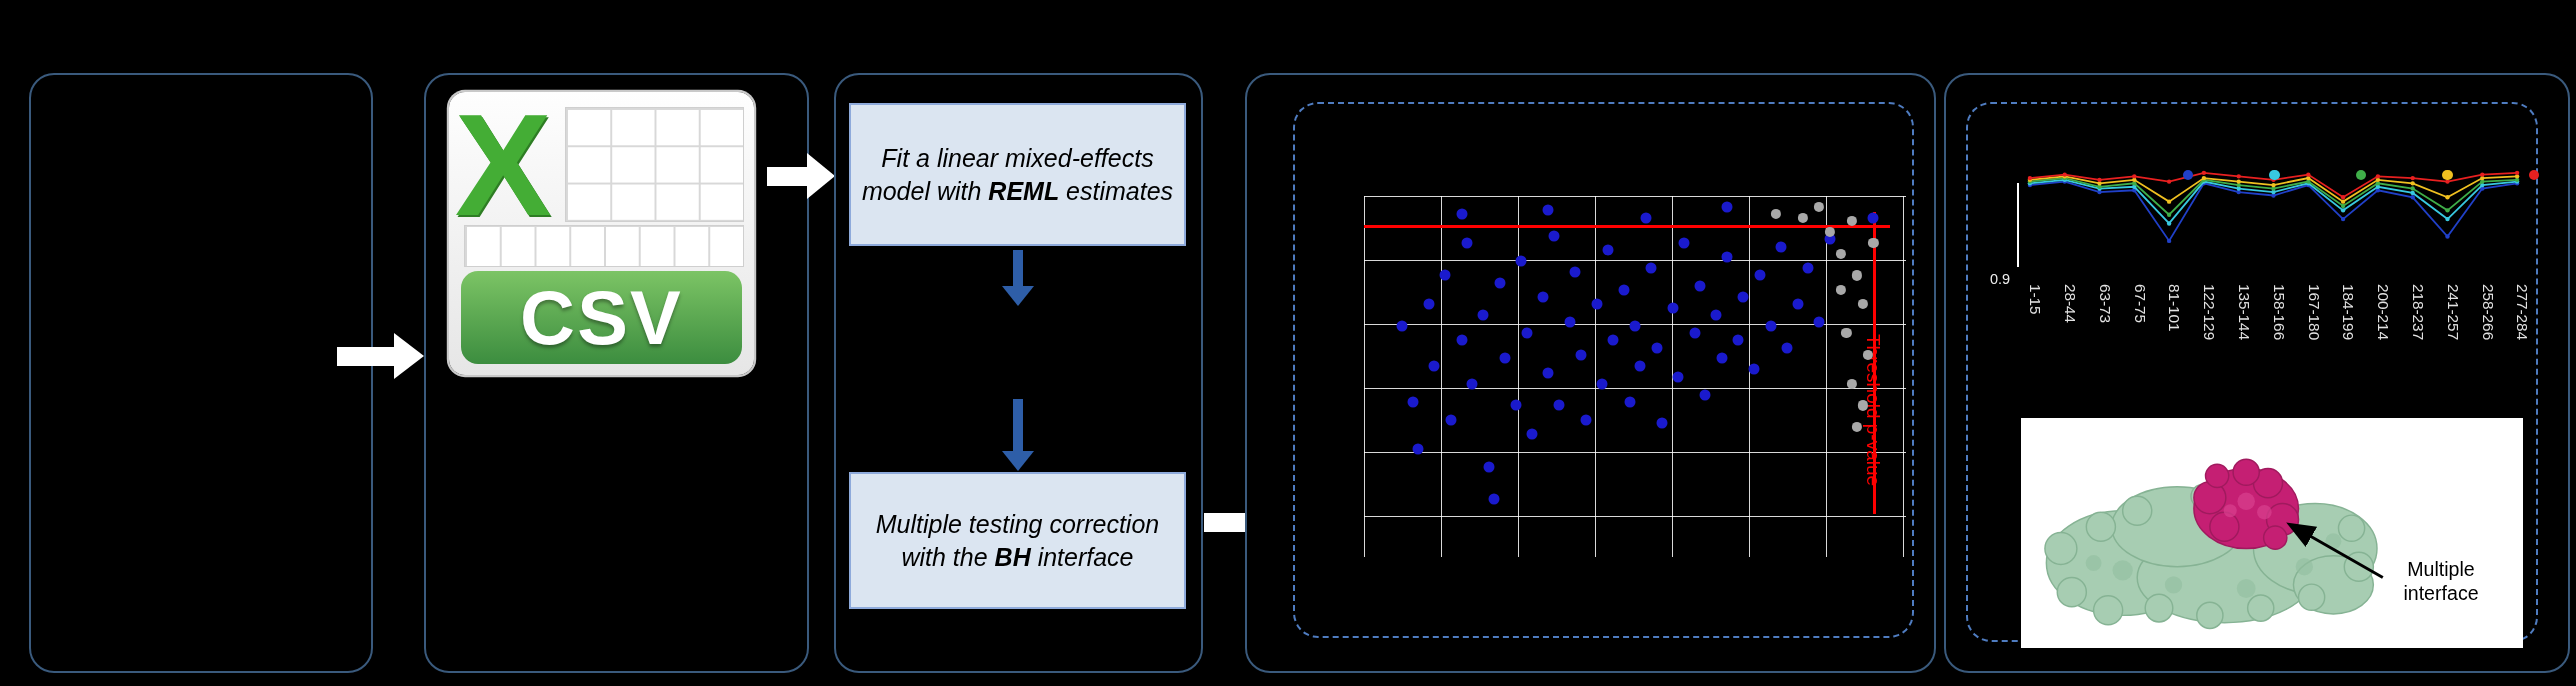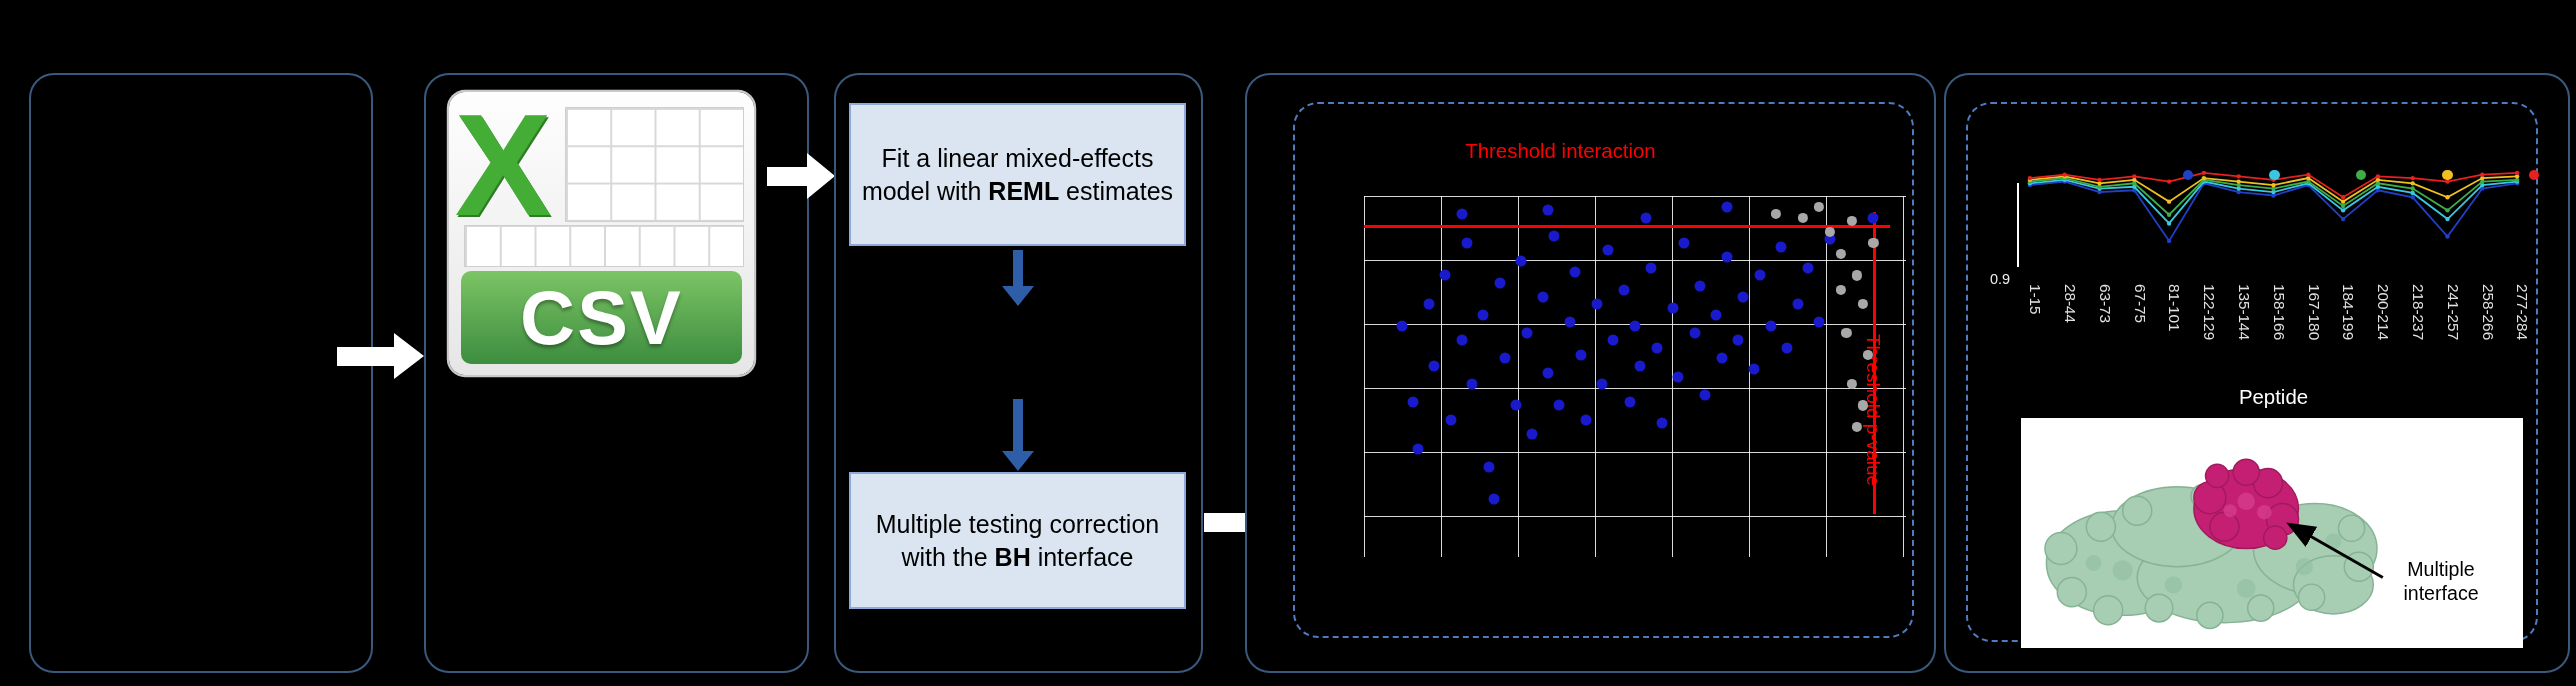--- a/index.html
+++ b/index.html
@@ -16,33 +16,33 @@
   .ba-head{width:0;height:0;border-top:23px solid transparent;border-bottom:23px solid transparent;border-left:30.5px solid #fff;}
 
   
   .down-arrow{position:absolute;display:flex;flex-direction:column;align-items:center;width:32px;}
   .da-bar{width:9.4px;background:#2e5ea8;}
   .da-head{width:0;height:0;border-left:16px solid transparent;border-right:16px solid transparent;border-top:20.4px solid #2e5ea8;}
 
   
   .method-box{position:absolute;left:849px;width:337px;background:#dbe5f1;border:2.2px solid #8eaadb;
               display:flex;align-items:center;justify-content:center;text-align:center;
-              color:#000;font-size:25px;line-height:1.32;padding:4.4px 10.2px;box-sizing:border-box;}
+              color:#000;font-size:25px;line-height:1.32;padding:4.4px 10.2px;box-sizing:border-box;font-style:italic;}
   .method-box b{font-weight:bold;}
 
   
   .csv-icon{position:absolute;left:447px;top:90px;width:305px;height:283px;border-radius:16px;
             background:linear-gradient(#fefefe,#e6e6e6);box-shadow:0 0 0 2.2px #c9c9c9, 0 4.4px 10.2px rgba(0,0,0,.6);}
   .csv-grid{position:absolute;background:#fff;border:1.5px solid #cfcfcf;
             background-image:linear-gradient(to right,#d8d8d8 0 1.5px,transparent 1.5px),
                              linear-gradient(to bottom,#d8d8d8 0 1.5px,transparent 1.5px);
             background-size:25% 33%;}
   .csv-x{position:absolute;left:5.8px;top:-10.2px;font-size:145px;font-weight:800;color:#44ad35;
          text-shadow:1.5px 2.2px 0 #2e7d24;}
-  .csv-banner{position:absolute;left:4%;right:4%;bottom:4%;height:33%;border-radius:10px;
+  .csv-banner{position:absolute;left:4%;right:4%;bottom:4%;height:33%;border-radius:17px;
               background:linear-gradient(#7cc465,#3c8d3f);display:flex;align-items:center;justify-content:center;
               color:#fff;font-weight:bold;font-size:76px;letter-spacing:2.2px;text-shadow:0 2.9px 3.6px rgba(0,0,0,.35);}
 
   
   .volcano-plot{position:absolute;left:69px;top:92px;width:542px;height:361px;background:#000;
     background-image:linear-gradient(to right,rgba(255,255,255,.85) 0 1.5px,transparent 1.5px),
                      linear-gradient(to bottom,rgba(255,255,255,.85) 0 1.5px,transparent 1.5px);
     background-size:77px 64px;}
   .dot{position:absolute;border-radius:50%;transform:translate(-50%,-50%);}
   .dot.blue{width:11px;height:11px;background:#1a1acd;}
@@ -115,21 +115,20 @@
     <span><span>Multiple testing correction with the </span><b>BH</b><span> interface</span></span>
   </div>
 
   <div class="block-arrow" style="left:1204px;top:499px;">
     <span class="ba-bar" style="width:44px;"></span>
     <span class="ba-head"></span>
   </div>
 
   <div class="panel" style="left:1245px;width:687px;"></div>
   <div class="dashed-box" style="left:1293px;top:102px;width:617px;height:532px;">
-    <div class="thr-label">Threshold interaction</div>
     <div class="volcano-plot">
       <div class="thr-line-h"></div>
       <div class="thr-line-v"></div>
       <div class="thr-label-v">Threshold p-value</div>
     <div class="dot blue" style="left: 7%; top: 36%;"></div>
         <div class="dot blue" style="left: 9%; top: 57%;"></div>
         <div class="dot blue" style="left: 10%; top: 70%;"></div>
         <div class="dot blue" style="left: 12%; top: 30%;"></div>
         <div class="dot blue" style="left: 13%; top: 47%;"></div>
         <div class="dot blue" style="left: 15%; top: 22%;"></div>
@@ -314,21 +313,20 @@
         <span class="pep-label" style="left: 285px;">135-144</span>
         <span class="pep-label" style="left: 320px;">158-166</span>
         <span class="pep-label" style="left: 355px;">167-180</span>
         <span class="pep-label" style="left: 389px;">184-199</span>
         <span class="pep-label" style="left: 424px;">200-214</span>
         <span class="pep-label" style="left: 459px;">218-237</span>
         <span class="pep-label" style="left: 494px;">241-257</span>
         <span class="pep-label" style="left: 529px;">258-266</span>
         <span class="pep-label" style="left: 563px;">277-284</span>
       </div>
-    <div class="pep-title">Peptide</div>
 
     <div class="protein-panel">
       <svg width="480" height="218" viewBox="0 0 660 300" style="position:absolute;left:7.3px;top:7.3px;">
         <defs>
           <marker id="arrowhead" markerWidth="10" markerHeight="8" refX="8" refY="4" orient="auto">
             <polygon points="0 0, 10 4, 0 8" fill="#000"></polygon>
           </marker>
         </defs>
         <g stroke="#86b394" stroke-width="2" fill="#a7cdb2">
           <ellipse cx="130" cy="190" rx="105" ry="72"></ellipse>

